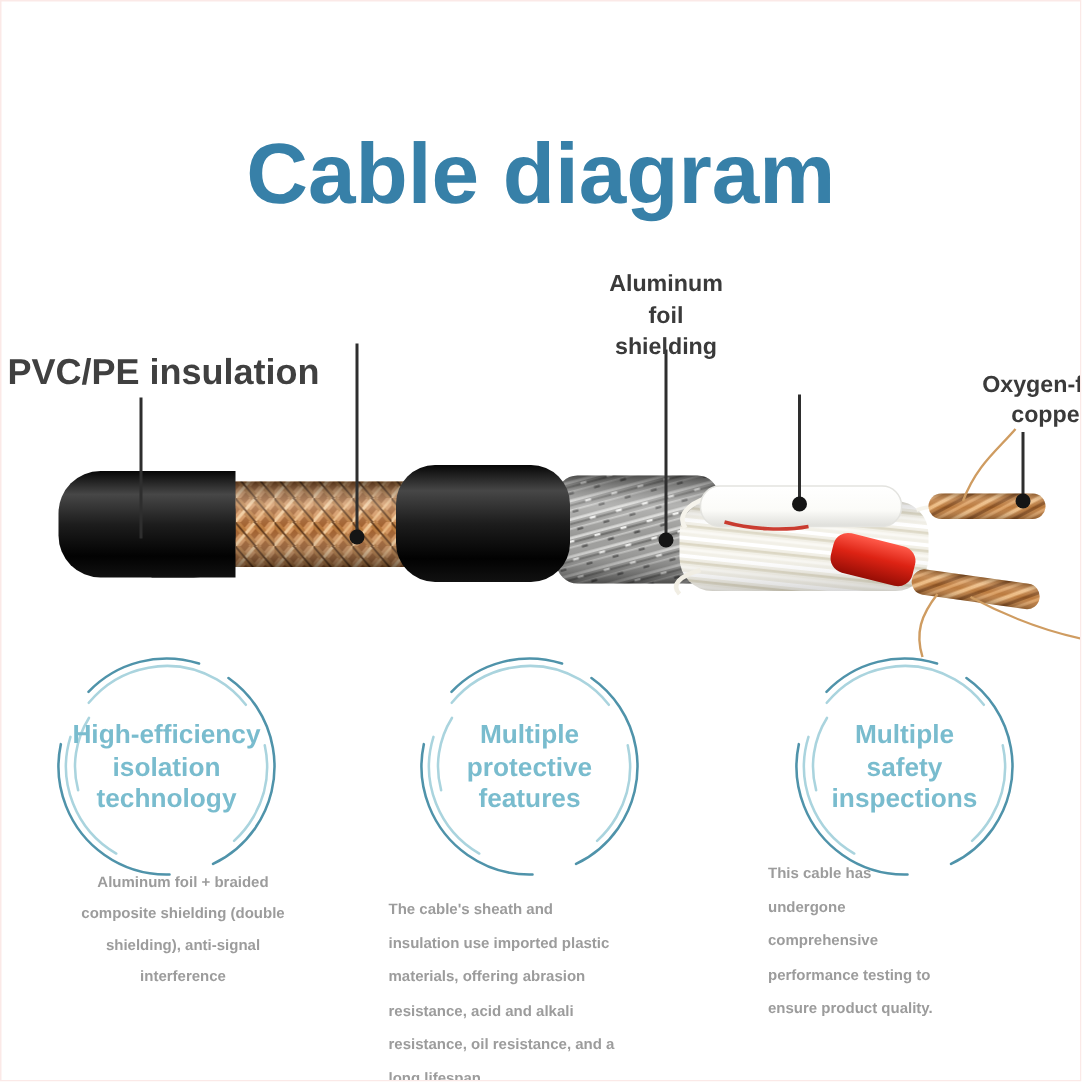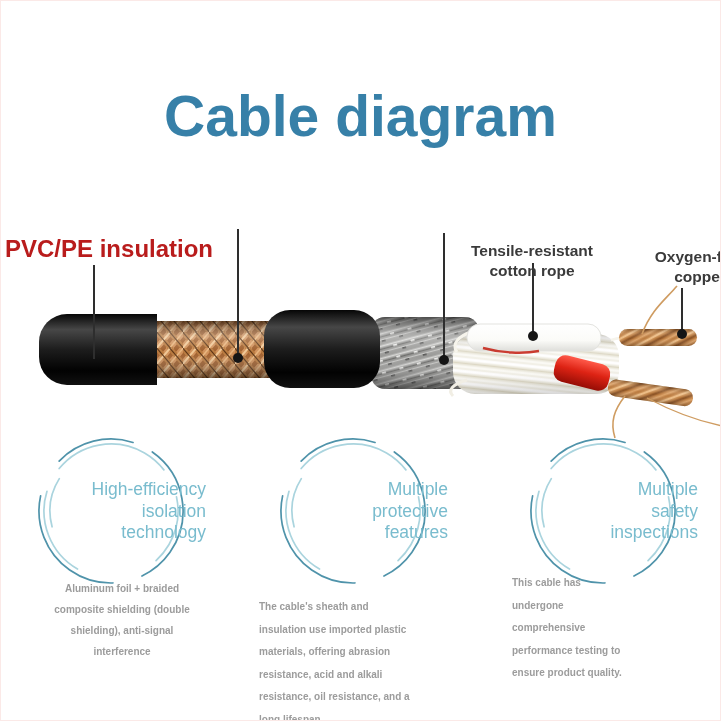--- a/index.html
+++ b/index.html
@@ -21,31 +21,31 @@
   .l-copper{left:680px;top:287px;height:46px;}
   .dot{position:absolute;width:10px;height:10px;border-radius:50%;background:#151515;}
   .dot-shield{left:232px;top:352px;}
   .dot-foil{left:438px;top:354px;}
   .dot-rope{left:527px;top:330px;}
   .dot-copper{left:676px;top:328px;}
   .clabel{
     position:absolute;font-weight:bold;color:#3a3a3a;font-size:15.5px;
     line-height:20px;text-align:center;white-space:pre-line;
   }
-  .c-pvc{left:4px;top:234px;width:260px;font-size:24px;color:#b91c1c;text-align:left;white-space:nowrap;line-height:27px;}
+  .c-pvc{left:4px;top:234px;width:260px;font-size:24px;color:#404040;text-align:left;white-space:nowrap;line-height:27px;}
   .c-shield{left:146px;top:203px;width:180px;}
   .c-foil{left:383px;top:178px;width:120px;line-height:21px;}
   .c-rope{left:431px;top:240px;width:200px;}
   .c-copper{left:624px;top:246px;width:150px;}
   .feature{position:absolute;width:160px;height:160px;top:430px;}
   .f1{left:30px;} .f2{left:272px;} .f3{left:522px;}
   .feature svg{width:160px;height:160px;display:block;}
   .btext{
-    position:absolute;top:478px;width:190px;font-size:17.5px;font-weight:normal;
-    color:#79bcce;text-align:right;white-space:pre-line;line-height:21.5px;
+    position:absolute;top:478px;width:190px;font-size:17.5px;font-weight:bold;
+    color:#79bcce;text-align:center;white-space:pre-line;line-height:21.5px;
   }
   .b1{left:15px;} .b2{left:257px;} .b3{left:507px;}
   .desc{
     position:absolute;font-weight:bold;color:#9c9c9c;font-size:10px;white-space:pre-line;
   }
   .d1{left:6px;top:577px;width:230px;text-align:center;line-height:21px;}
   .d2{left:258px;top:595px;width:260px;line-height:22.5px;}
   .d3{left:511px;top:571px;width:210px;line-height:22.5px;}
 </style>
 </head>
@@ -158,22 +158,23 @@
   <div class="vline l-shield"></div>
   <div class="vline l-foil"></div>
   <div class="vline l-rope"></div>
   <div class="vline l-copper"></div>
   <div class="dot dot-shield"></div>
   <div class="dot dot-foil"></div>
   <div class="dot dot-rope"></div>
   <div class="dot dot-copper"></div>
 
   <div class="clabel c-pvc">PVC/PE insulation</div>
-  <div class="clabel c-rope">Tensile-resistant
-cotton rope</div>
+  <div class="clabel c-foil">Aluminum
+foil
+shielding</div>
   <div class="clabel c-copper">Oxygen-free
 copper</div>
 
   <div class="feature f1">
     <svg viewBox="0 0 160 160">
       <g fill="none" stroke-linecap="round">
         <circle cx="80" cy="80" r="72" stroke="#4f93aa" stroke-width="1.7" stroke-dasharray="150 30 130 40 80 22" transform="rotate(-55 80 80)"></circle>
         <circle cx="80" cy="80" r="67" stroke="#aad4de" stroke-width="1.7" stroke-dasharray="90 26 120 30 70 85" transform="rotate(120 80 80)"></circle>
         <circle cx="80" cy="80" r="61" stroke="#aad4de" stroke-width="1.7" stroke-dasharray="50 336" transform="rotate(165 80 80)"></circle>
       </g>

